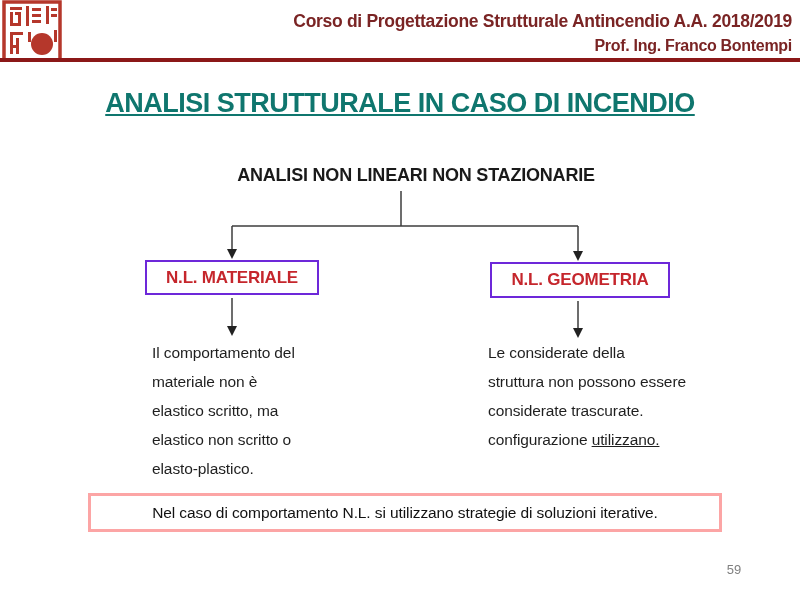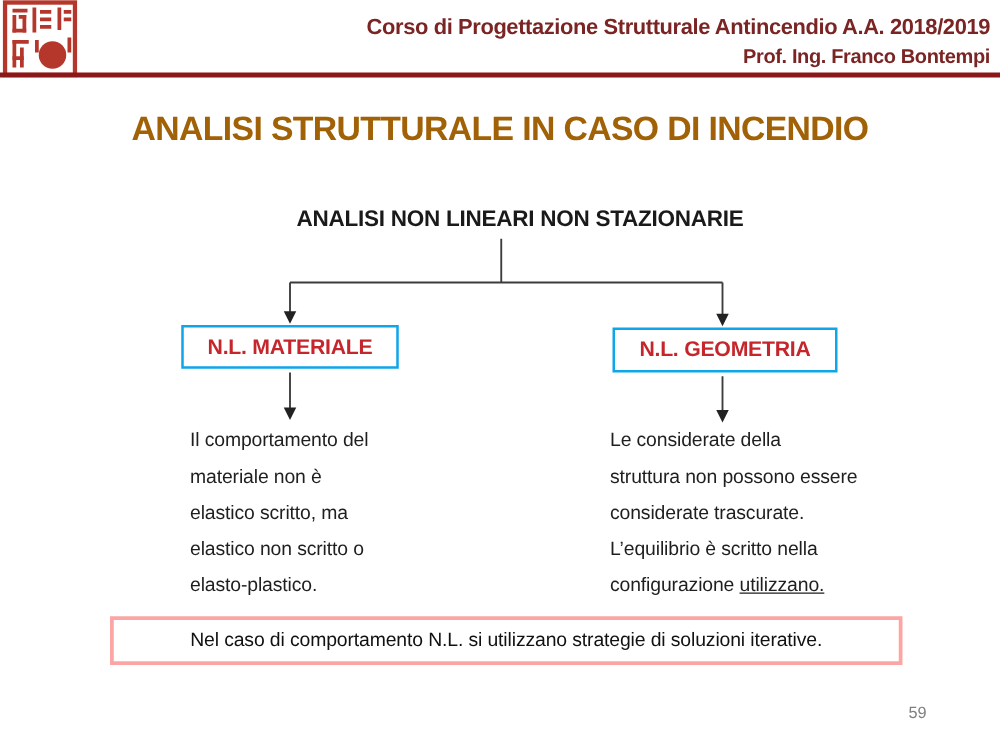--- a/index.html
+++ b/index.html
@@ -27,34 +27,34 @@
     position:absolute;left:0;top:58px;width:800px;height:4px;
     background:#8b1818;
   }
   .seal{
     position:absolute;left:2px;top:0px;width:60px;height:62px;
   }
   
   .slide-title{
     position:absolute;left:0;top:88px;width:800px;
     text-align:center;
-    color:#a16207;
-    font-size:27px;font-weight:700;letter-spacing:-0.5px;
+    color:#0f766e;
+    font-size:27px;font-weight:700;letter-spacing:-0.5px;text-decoration:underline;
   }
   
   .diagram-root{
     position:absolute;left:0;top:165px;width:800px;
     text-align:center;
     color:#1a1a1a;
     font-size:18px;font-weight:700;letter-spacing:-0.2px;padding-left:16px;
   }
   .connector-svg{position:absolute;left:0;top:0;width:800px;height:600px;pointer-events:none;}
   .nl-box{
     position:absolute;
-    border:2px solid #0ea5e9;
+    border:2px solid #6d28d9;
     background:#ffffff;
     display:flex;align-items:center;justify-content:center;
     color:#c5262c;font-size:17px;font-weight:700;letter-spacing:-0.2px;
   }
   .nl-box.left{left:145px;top:260px;width:170px;height:31px;}
   .nl-box.right{left:490px;top:262px;width:176px;height:32px;}
   .desc{
     position:absolute;top:338px;
     color:#1f1f1f;font-size:15.5px;line-height:29px;letter-spacing:-0.1px;
   }
@@ -145,21 +145,20 @@
     <div>materiale non è</div>
     <div>elastico scritto, ma</div>
     <div>elastico non scritto o</div>
     <div>elasto-plastico.</div>
   </div>
 
   <div class="desc right">
     <div>Le considerate della</div>
     <div>struttura non possono essere</div>
     <div>considerate trascurate.</div>
-    <div>L’equilibrio è scritto nella</div>
     <div><span>configurazione </span><span class="u">utilizzano.</span></div>
   </div>
 
   <div class="note-box">
     <span>Nel caso di comportamento N.L. si utilizzano strategie di soluzioni iterative.</span>
   </div>
 
   <div class="page-number">59</div>
 
 </div>

